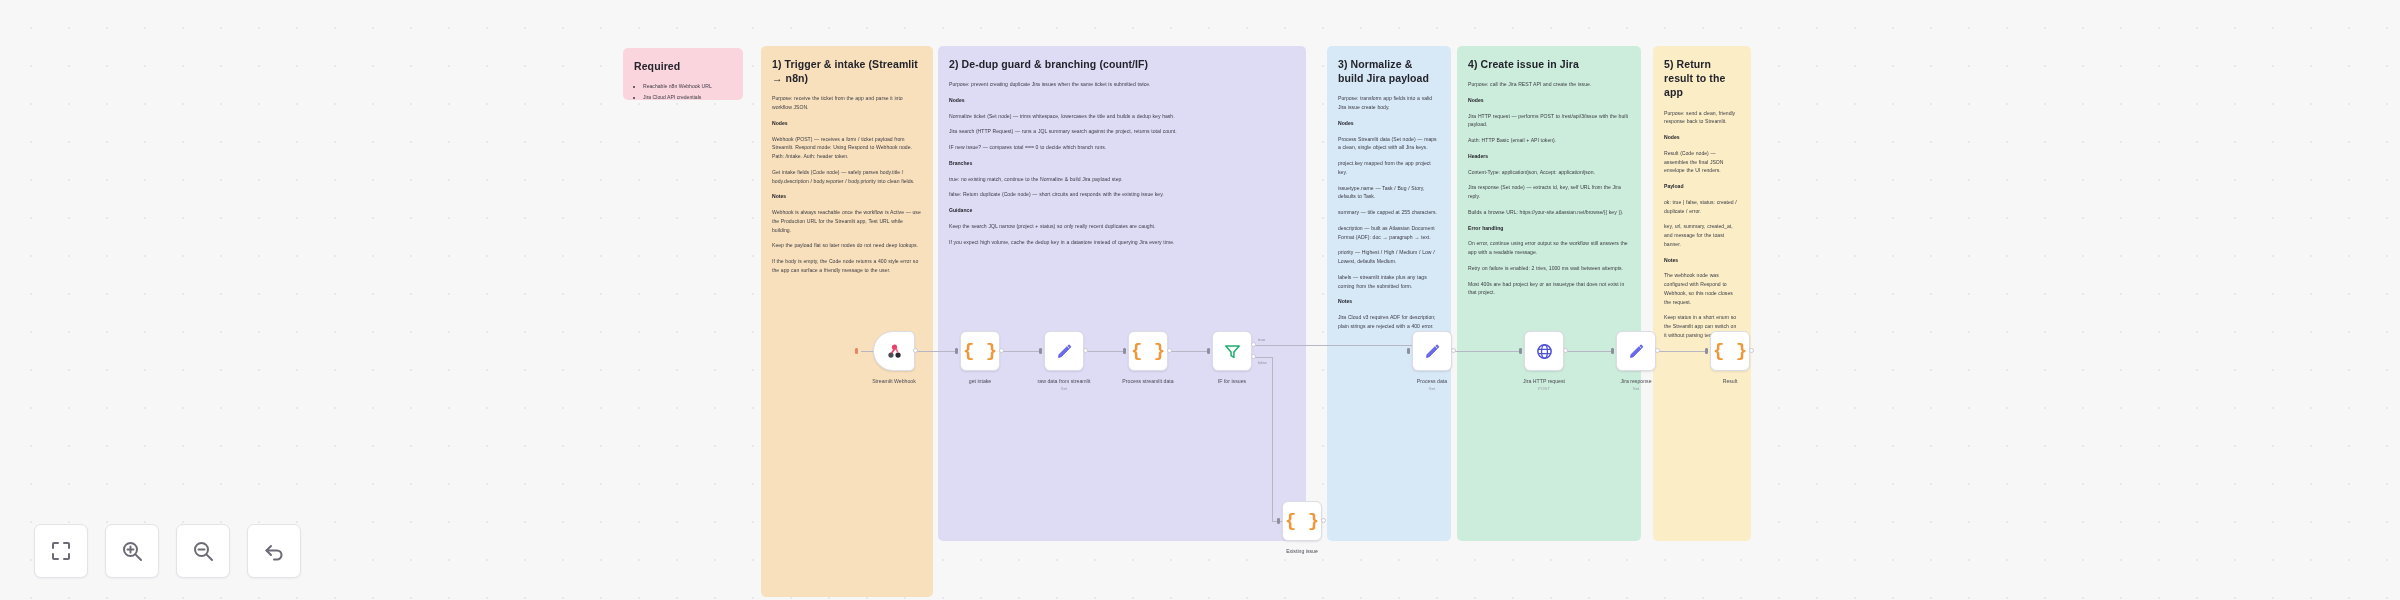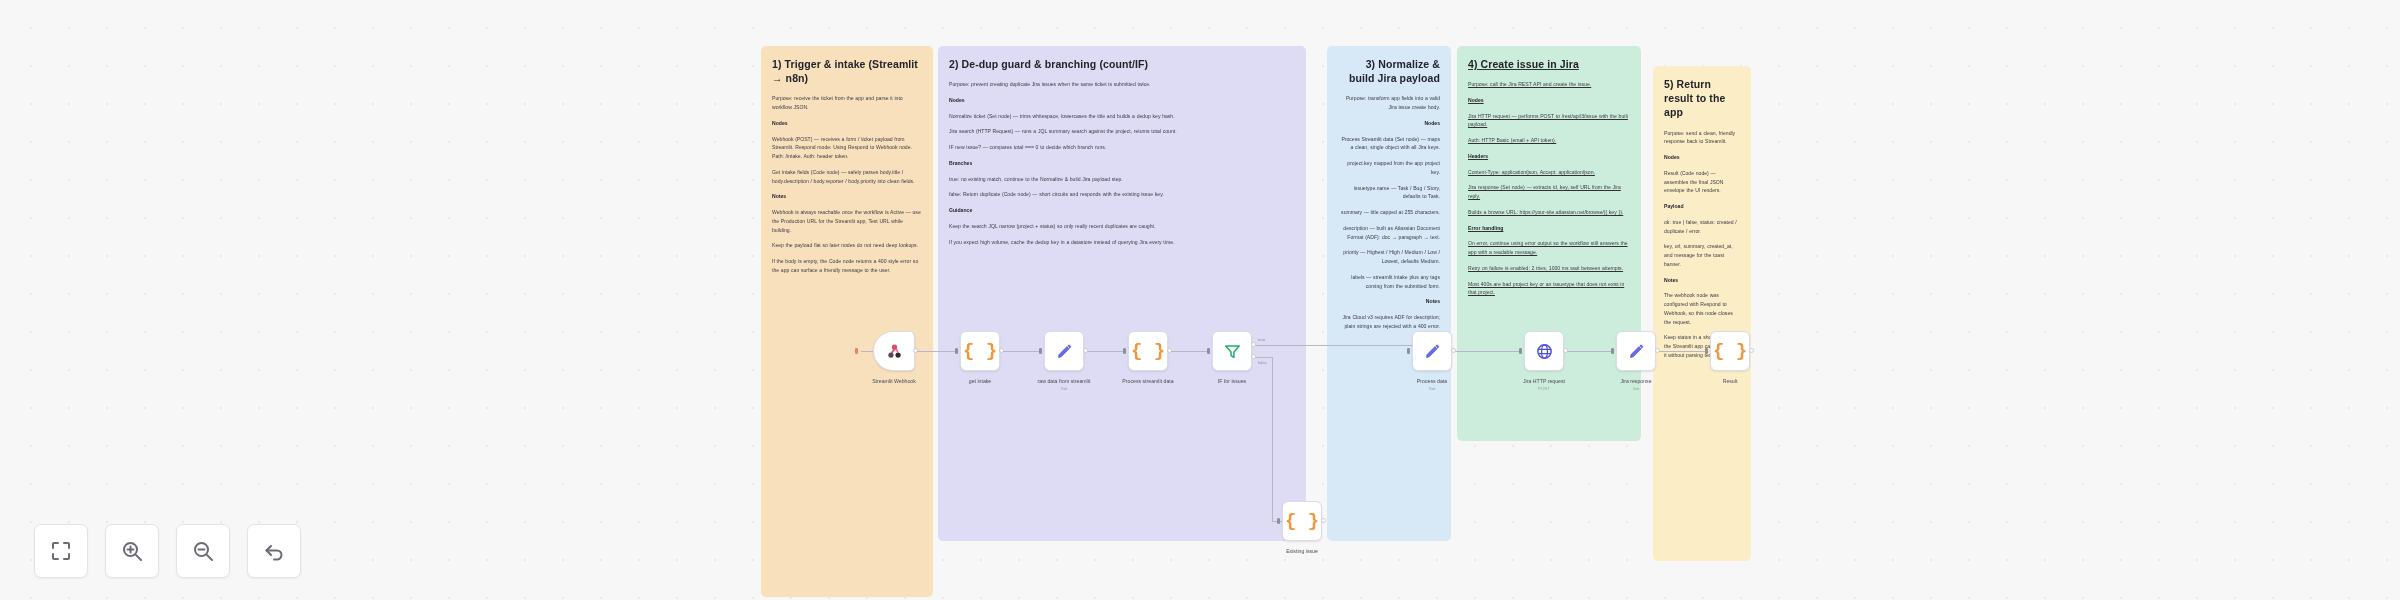--- a/index.html
+++ b/index.html
@@ -49,23 +49,23 @@
     line-height: 1.72;
     margin-bottom: 2px;
     color: #3b3b44;
   }
   .lnk  { color: #4f51d6; }
   .warn { color: #d9444f; }
 
   .s-req  { background: #fbd5dd; }
   .s-one  { background: #f8e0bc; }
   .s-two  { background: #dedcf5; }
-  .s-three{ background: #d7e8f7; text-align: right; }
+  .s-three{ background: #d7e8f7; }
   .s-four { background: #cdeddc; }
-  .s-five { background: #fbeec7; margin-top: 20px; }
+  .s-five { background: #fbeec7; }
 
   
   .node {
     position: absolute;
     width: 40px; height: 40px;
     background: #ffffff;
     border: 1.1px solid #dcdce4;
     border-radius: 6px;
     display: flex; align-items: center; justify-content: center;
     box-shadow: 0 1px 2px rgba(30,30,50,.10);
@@ -146,20 +146,27 @@
     box-shadow: 0 1px 2px rgba(30,30,50,.05);
     cursor: pointer;
   }
   .ctl svg { display: block; }
 </style>
 </head>
 <body>
 
 <div id="canvas">
 
+  <div class="sticky s-req" style="left:623px; top:48px; width:120px; height:52px;">
+    <h3>Required</h3>
+    <ul>
+      <li>Reachable n8n Webhook URL</li>
+      <li>Jira Cloud API credentials</li>
+    </ul>
+  </div>
 
   <div class="sticky s-one" style="left:761px; top:46px; width:172px; height:551px;">
     <h3>1) Trigger &amp; intake (Streamlit → n8n)</h3>
     <p>Purpose: receive the ticket from the app and parse it into workflow JSON.</p>
     <p class="hd">Nodes</p>
     <p>Webhook (POST) — receives a form / ticket payload from Streamlit. Respond mode: Using Respond to Webhook node. Path: /intake. Auth: header token.</p>
     <p>Get intake fields (Code node) — safely parses body.title / body.description / body.reporter / body.priority into clean fields.</p>
     <p class="hd">Notes</p>
     <p>Webhook is always reachable once the workflow is Active — use the Production URL for the Streamlit app, Test URL while building.</p>
     <p>Keep the payload flat so later nodes do not need deep lookups.</p>
@@ -189,21 +196,21 @@
     <p class="lnk">project.key mapped from the app project key.</p>
     <p class="warn">issuetype.name — Task / Bug / Story, defaults to Task.</p>
     <p>summary — title capped at 255 characters.</p>
     <p>description — built as Atlassian Document Format (ADF): doc → paragraph → text.</p>
     <p class="warn">priority — Highest / High / Medium / Low / Lowest, defaults Medium.</p>
     <p>labels — streamlit intake plus any tags coming from the submitted form.</p>
     <p class="hd">Notes</p>
     <p class="warn">Jira Cloud v3 requires ADF for description; plain strings are rejected with a 400 error.</p>
   </div>
 
-  <div class="sticky s-four" style="left:1457px; top:46px; width:184px; height:395px;text-decoration:underline;">
+  <div class="sticky s-four" style="left:1457px; top:46px; width:184px; height:495px;">
     <h3>4) Create issue in Jira</h3>
     <p>Purpose: call the Jira REST API and create the issue.</p>
     <p class="hd">Nodes</p>
     <p>Jira HTTP request — performs POST to /rest/api/3/issue with the built payload.</p>
     <p>Auth: HTTP Basic (email + API token).</p>
     <p class="hd">Headers</p>
     <p>Content-Type: application/json, Accept: application/json.</p>
     <p>Jira response (Set node) — extracts id, key, self URL from the Jira reply.</p>
     <p class="lnk">Builds a browse URL: https://your-site.atlassian.net/browse/{{ key }}.</p>
     <p class="hd">Error handling</p>

